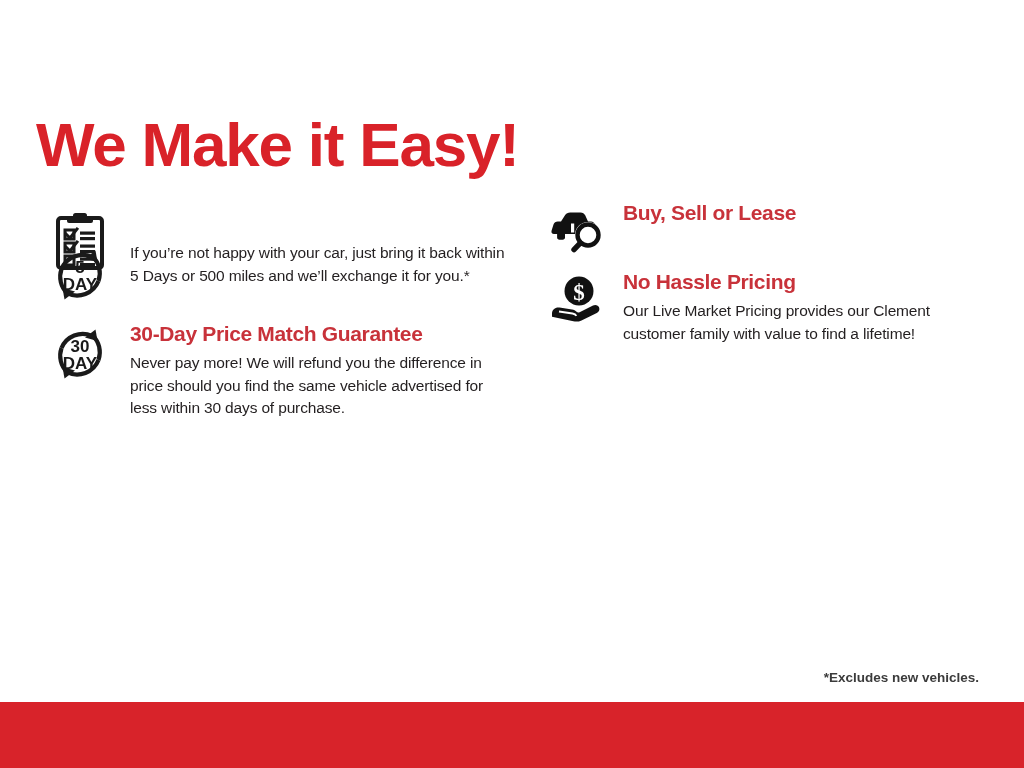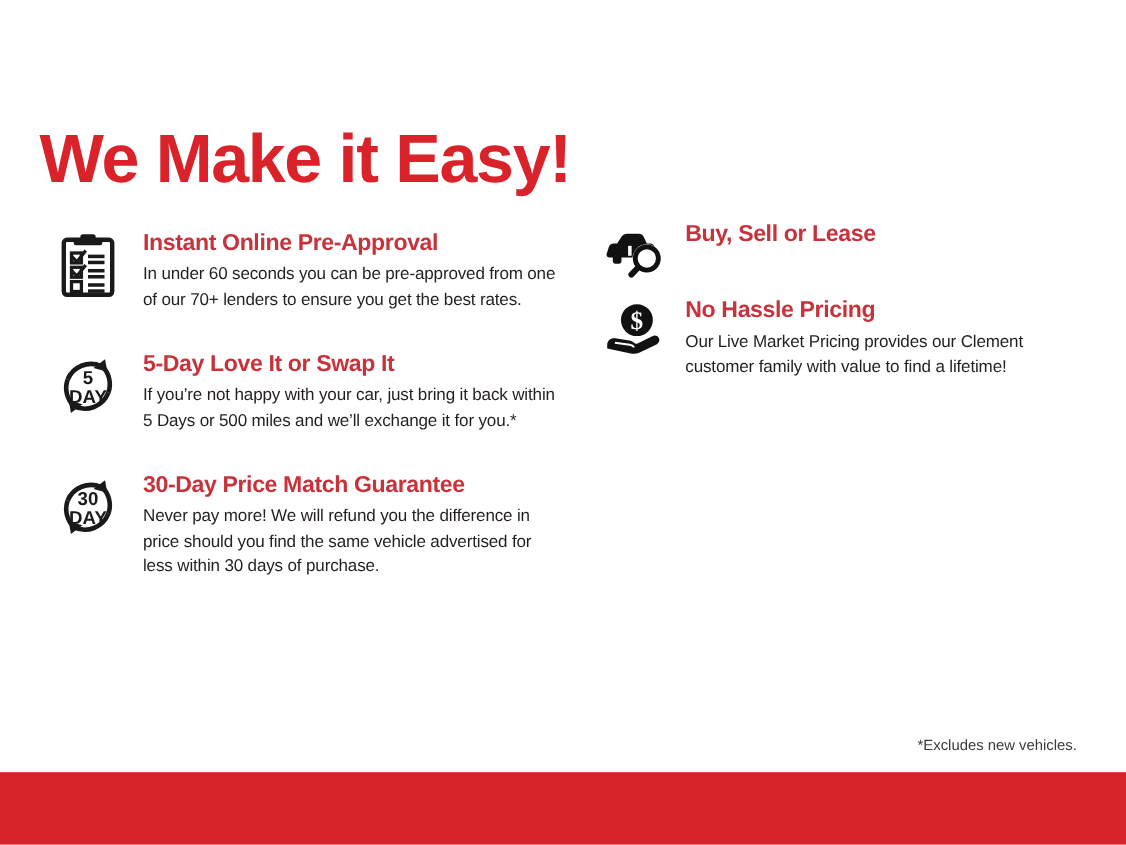--- a/index.html
+++ b/index.html
@@ -82,20 +82,21 @@
   
   .footnote {
     position: absolute;
     right: 45px;
     top: 669px;
     font-size: 13.5px;
     line-height: 18px;
     color: #3b3b3b;
     text-align: right;
     white-space: nowrap;
+    font-weight: bold;
   }
 
   
   .bottom-bar {
     position: absolute;
     left: 0;
     right: 0;
     top: 702px;
     height: 66px;
     background: #d8232a;
@@ -120,41 +121,36 @@
         <rect x="26" y="25" width="15" height="3.2" fill="#1a1a1a"></rect>
         <rect x="11" y="31" width="9" height="9" fill="none" stroke="#1a1a1a" stroke-width="3"></rect>
         <path d="M12 35 l4 4 l7 -9" fill="none" stroke="#1a1a1a" stroke-width="3" stroke-linecap="square"></path>
         <rect x="26" y="32.5" width="15" height="3.2" fill="#1a1a1a"></rect>
         <rect x="26" y="38" width="15" height="3.2" fill="#1a1a1a"></rect>
         <rect x="11" y="44" width="9" height="9" fill="none" stroke="#1a1a1a" stroke-width="3"></rect>
         <rect x="26" y="45.5" width="15" height="3.2" fill="#1a1a1a"></rect>
         <rect x="26" y="51" width="15" height="3.2" fill="#1a1a1a"></rect>
       </svg>
     </div>
-    <div class="feature-body">
-      <p class="feature-heading">Instant Online Pre-Approval</p>
-      <p class="feature-text">In under 60 seconds you can be pre-approved from one of our 70+ lenders to ensure you get the best rates.</p>
-    </div>
   </div>
 
   <div class="feature f-swap">
     <div class="feature-icon">
       <svg width="58" height="58" viewBox="0 0 58 58" aria-hidden="true">
         <path d="M41.5 10.5 A23 23 0 0 1 47.5 35" fill="none" stroke="#1a1a1a" stroke-width="4.2" stroke-linecap="butt"></path>
         <path d="M47.5 35 A23 23 0 0 1 16 47.2" fill="none" stroke="#1a1a1a" stroke-width="4.2" stroke-linecap="butt"></path>
         <path d="M16.5 47.5 A23 23 0 0 1 10.5 23" fill="none" stroke="#1a1a1a" stroke-width="4.2" stroke-linecap="butt"></path>
         <path d="M10.5 23 A23 23 0 0 1 41 10.8" fill="none" stroke="#1a1a1a" stroke-width="4.2" stroke-linecap="butt"></path>
         <polygon points="44.5,4.5 46.5,16 34,12.5" fill="#1a1a1a"></polygon>
         <polygon points="13.5,53.5 11.5,42 24,45.5" fill="#1a1a1a"></polygon>
         <text x="29" y="27" text-anchor="middle" font-family="'Liberation Sans', sans-serif" font-size="17" font-weight="bold" fill="#1a1a1a">5</text>
         <text x="29" y="44" text-anchor="middle" font-family="'Liberation Sans', sans-serif" font-size="17" font-weight="bold" fill="#1a1a1a">DAY</text>
       </svg>
     </div>
     <div class="feature-body">
-      <p class="feature-heading">5-Day Love It or Swap It</p>
       <p class="feature-text">If you’re not happy with your car, just bring it back within 5 Days or 500 miles and we’ll exchange it for you.*</p>
     </div>
   </div>
 
   <div class="feature f-pricematch">
     <div class="feature-icon">
       <svg width="58" height="58" viewBox="0 0 58 58" aria-hidden="true">
         <path d="M41.5 10.5 A23 23 0 0 1 47.5 35" fill="none" stroke="#1a1a1a" stroke-width="4.2" stroke-linecap="butt"></path>
         <path d="M47.5 35 A23 23 0 0 1 16 47.2" fill="none" stroke="#1a1a1a" stroke-width="4.2" stroke-linecap="butt"></path>
         <path d="M16.5 47.5 A23 23 0 0 1 10.5 23" fill="none" stroke="#1a1a1a" stroke-width="4.2" stroke-linecap="butt"></path>

